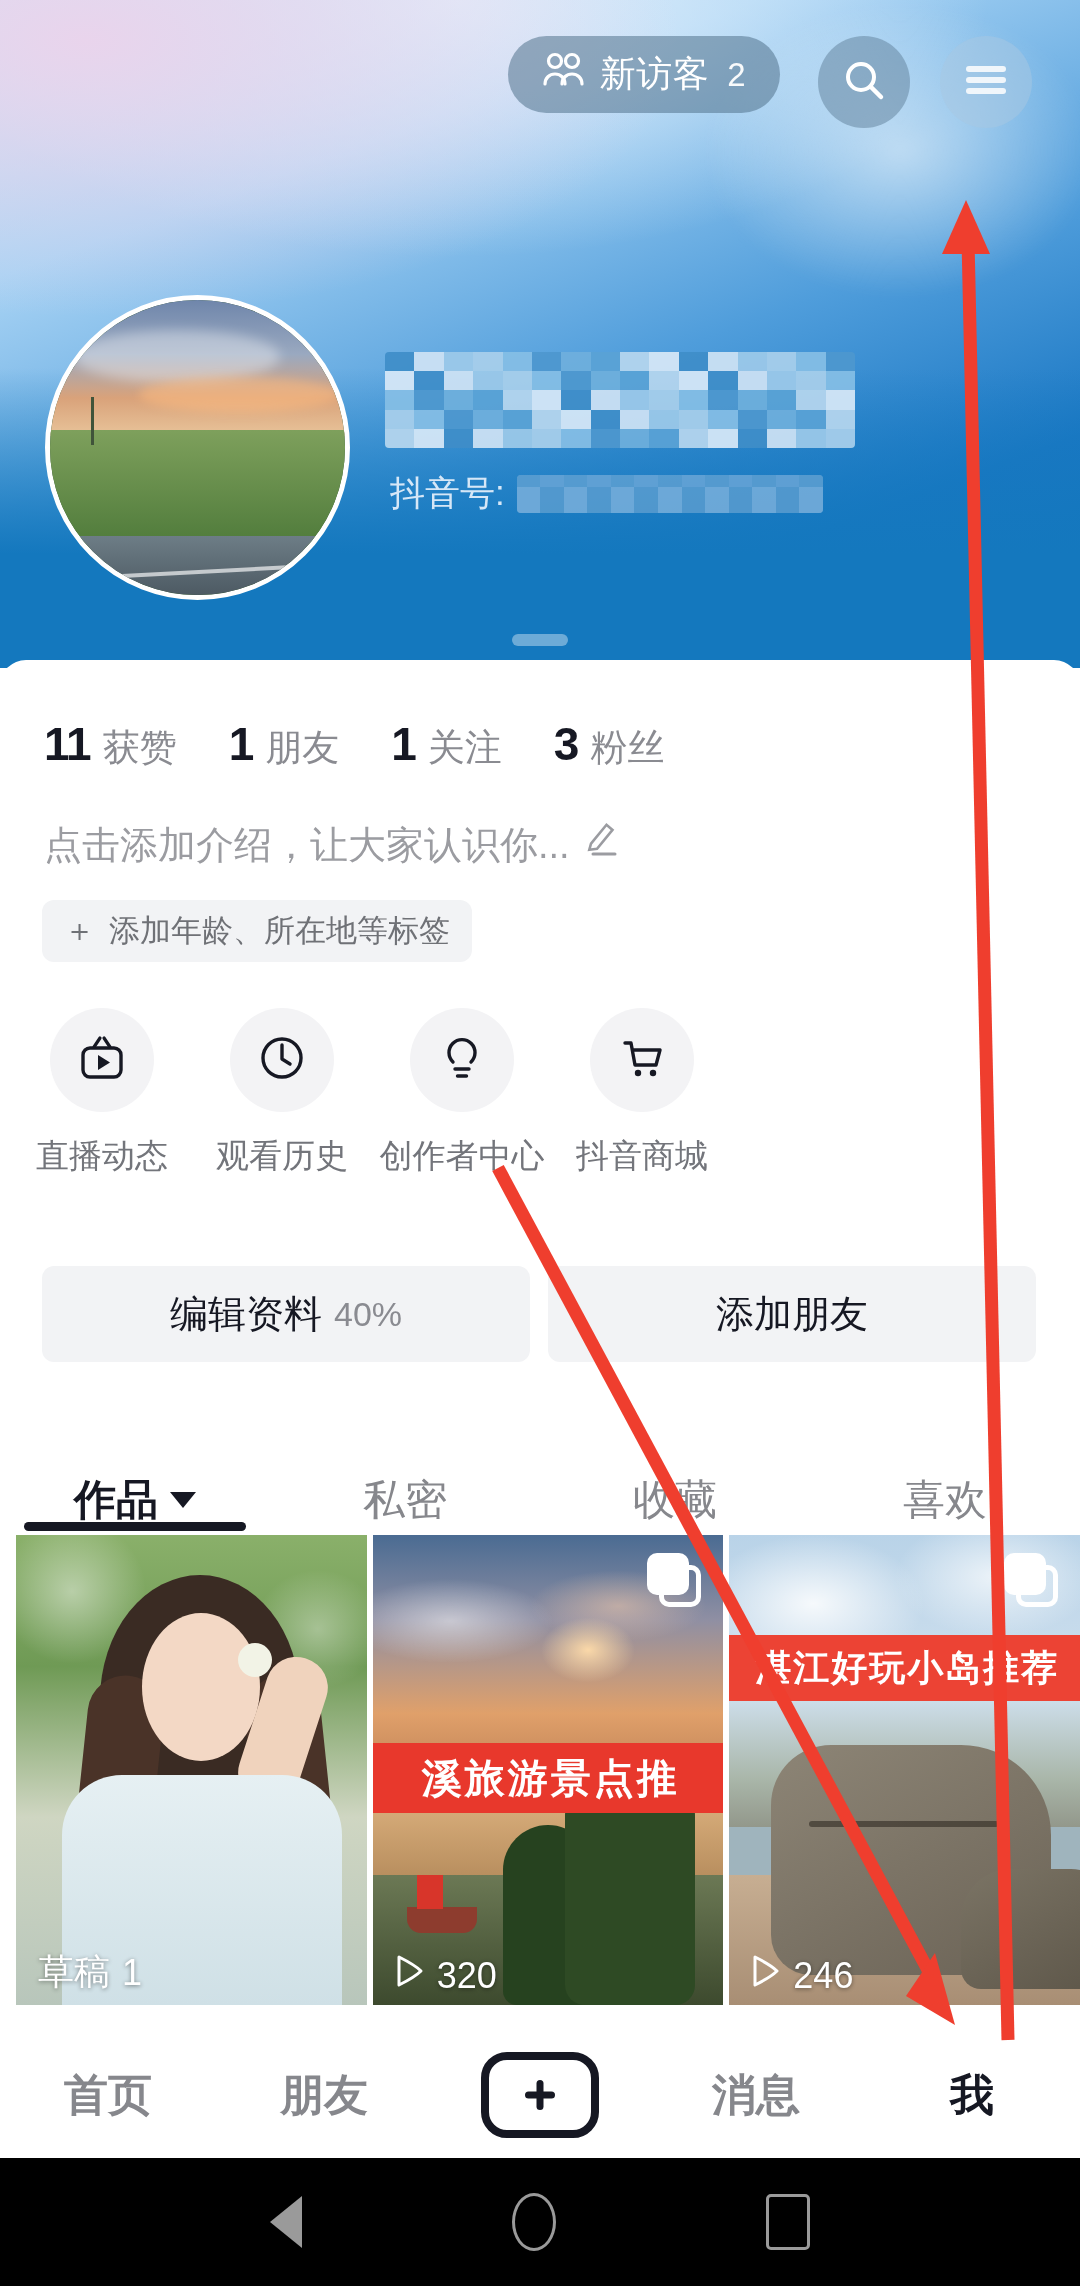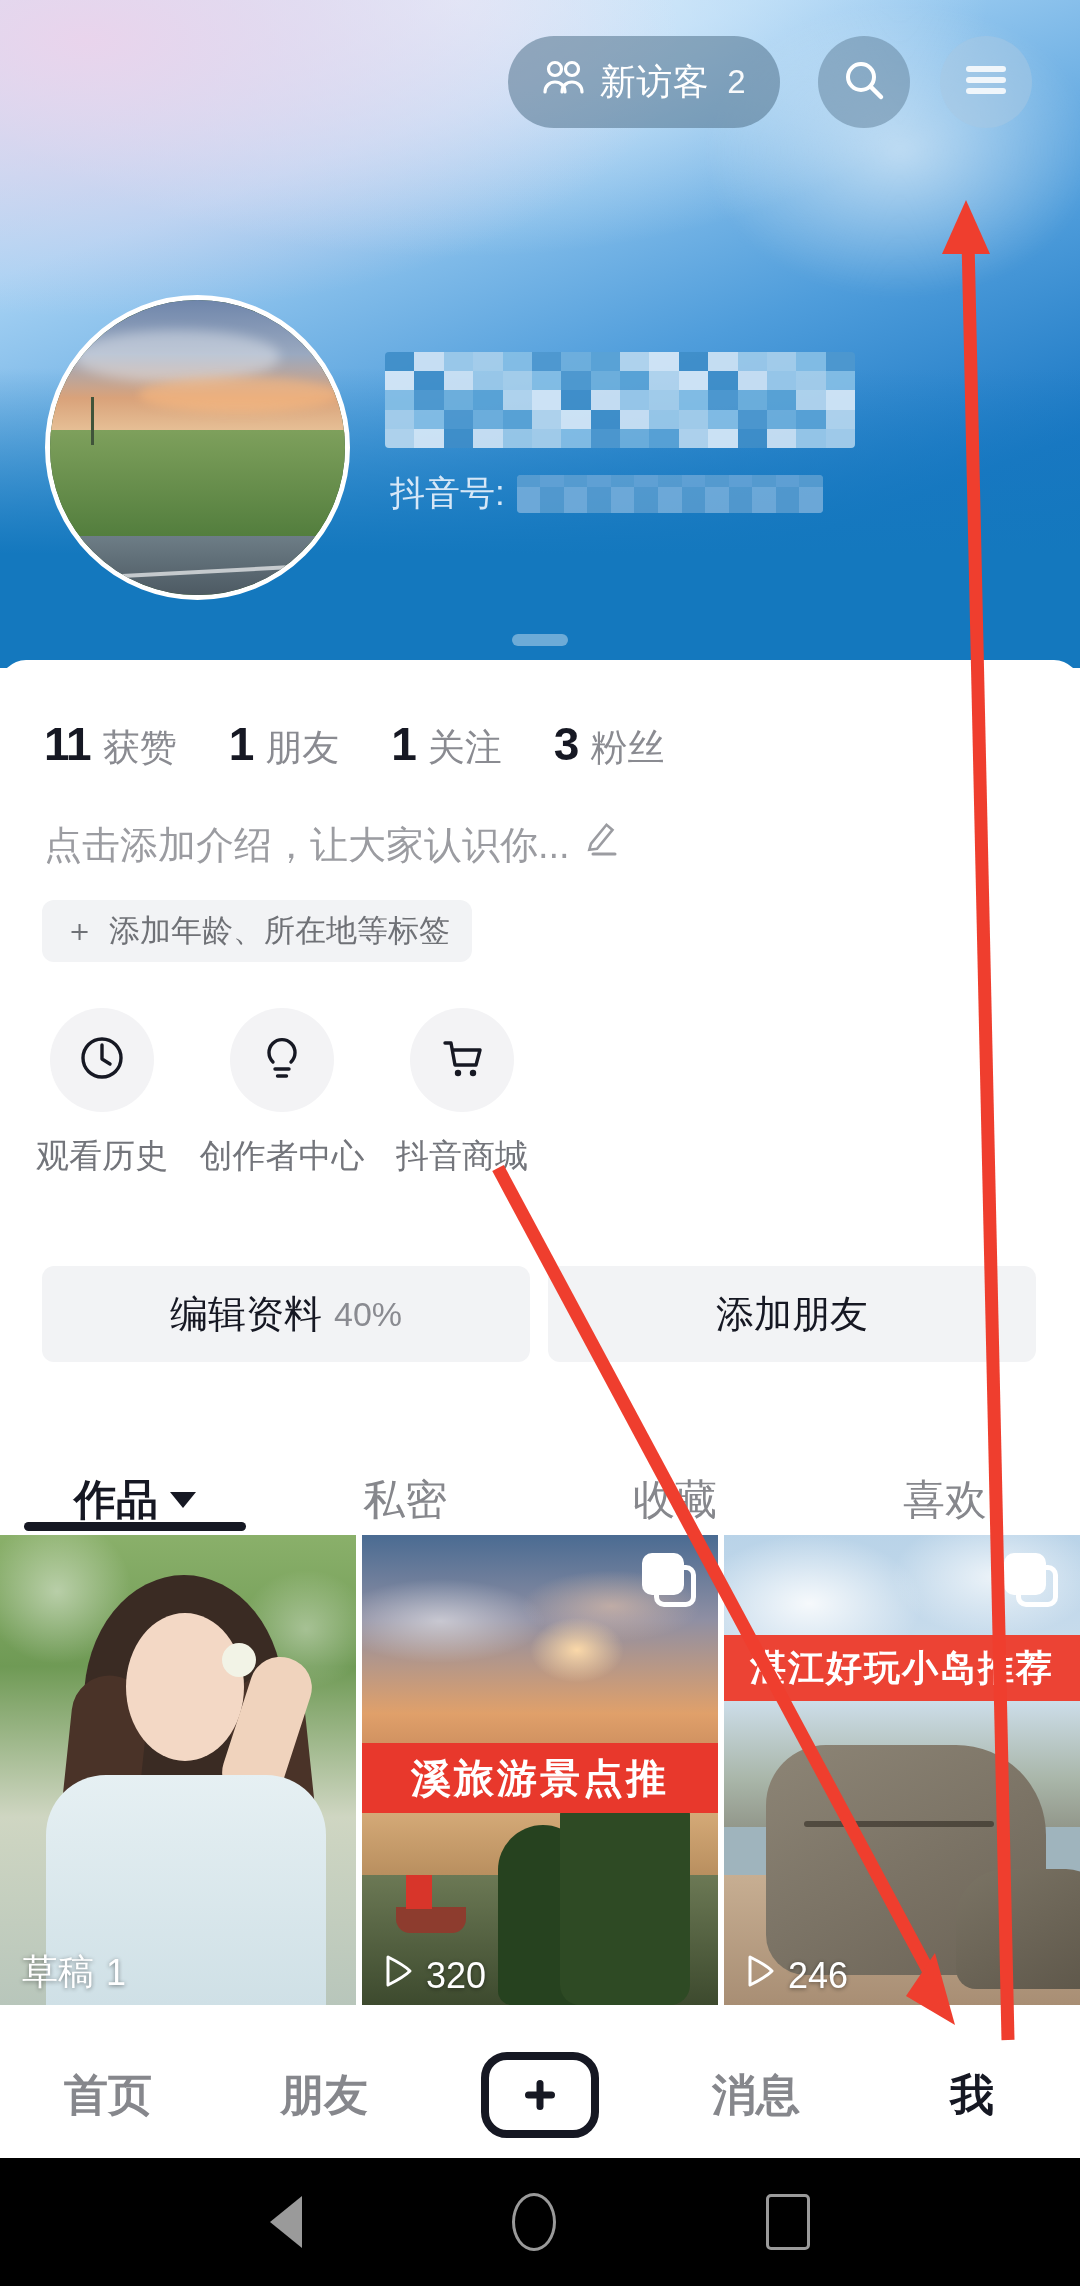--- a/index.html
+++ b/index.html
@@ -25,21 +25,21 @@
   }
   .cover-sheen{
     position:absolute;left:620px;top:-60px;width:560px;height:420px;
     background:radial-gradient(50% 50% at 50% 50%, rgba(255,255,255,.55) 0%, rgba(255,255,255,0) 70%);
     filter:blur(6px);
   }
 
   
   .topbar{position:absolute;left:0;top:36px;width:1080px;height:92px;z-index:6;}
   .visitors-pill{
-    position:absolute;right:300px;top:0;height:92px;border-radius:46px;
+    position:absolute;right:300px;top:0;height:77px;border-radius:46px;
     display:flex;align-items:center;gap:16px;padding:0 34px;
     background:rgba(82,114,140,.55);color:#fff;
     font-size:36px;letter-spacing:.5px;
   }
   .visitors-pill .cnt{font-size:33px;opacity:.95;margin-left:2px;}
   .round-btn{
     position:absolute;top:0;width:92px;height:92px;border-radius:50%;
     display:flex;align-items:center;justify-content:center;
     background:rgba(96,128,154,.5);
   }
@@ -139,21 +139,21 @@
   .cell .meta{
     position:absolute;left:22px;bottom:8px;display:flex;align-items:center;gap:12px;
     color:#fff;font-size:36px;text-shadow:0 1px 4px rgba(0,0,0,.45);
   }
   .stack-badge{position:absolute;right:22px;top:18px;width:54px;height:54px;}
   .stack-badge .b1{position:absolute;right:0;bottom:0;width:42px;height:42px;border-radius:10px;
     border:5px solid #fff;box-sizing:border-box;}
   .stack-badge .b2{position:absolute;left:0;top:0;width:42px;height:42px;border-radius:10px;background:#fff;}
 
   
-  .t1{background:linear-gradient(180deg,#8ab06a 0%,#6f9a55 28%,#cfd6c2 60%,#b8c6bb 100%);}
+  .t1{background:linear-gradient(180deg,#8ab06a 0%,#6f9a55 28%,#cfd6c2 60%,#b8c6bb 100%);margin-left:16px;}
   .t1 .bokeh{position:absolute;left:0;top:0;width:100%;height:100%;
     background:radial-gradient(30% 22% at 16% 12%, rgba(255,255,255,.45), rgba(255,255,255,0) 70%),
                radial-gradient(26% 18% at 86% 20%, rgba(255,255,255,.35), rgba(255,255,255,0) 70%);}
   .t1 .hair{position:absolute;left:84px;top:40px;width:200px;height:250px;border-radius:50% 50% 44% 44%;
     background:#3a2b23;}
   .t1 .face{position:absolute;left:126px;top:78px;width:118px;height:148px;border-radius:50%;background:#f3d8c5;}
   .t1 .hair2{position:absolute;left:62px;top:140px;width:76px;height:260px;border-radius:40px;background:#4a3328;transform:rotate(6deg);}
   .t1 .hair3{position:absolute;left:238px;top:140px;width:76px;height:250px;border-radius:40px;background:#4a3328;transform:rotate(-6deg);}
   .t1 .top{position:absolute;left:46px;bottom:0;width:280px;height:230px;border-radius:60px 60px 0 0;
     background:linear-gradient(180deg,#e6f0f3 0%,#cfe0e6 100%);}
@@ -436,20 +436,33 @@
       </span>
     </div>
 
     <div class="tagchip">
       <span>＋</span>
       <span>添加年龄、所在地等标签</span>
     </div>
 
     <div class="quick">
 
+      <div class="qa">
+        <div class="qa-circle">
+          <span>
+            <svg width="54" height="54" viewBox="0 0 54 54">
+              <rect x="8" y="17" width="38" height="29" rx="7" fill="none" stroke="#161823" stroke-width="3.4"></rect>
+              <path d="M19 16 L25 7" stroke="#161823" stroke-width="3.2" stroke-linecap="round" fill="none"></path>
+              <path d="M35 16 L29 7" stroke="#161823" stroke-width="3.2" stroke-linecap="round" fill="none"></path>
+              <path d="M23 24 L35 31.5 L23 39 Z" fill="#161823"></path>
+            </svg>
+          </span>
+        </div>
+        <div class="qa-label">直播动态</div>
+      </div>
 
       <div class="qa">
         <div class="qa-circle">
           <span>
             <svg width="54" height="54" viewBox="0 0 54 54">
               <circle cx="27" cy="27" r="19" fill="none" stroke="#161823" stroke-width="3.4"></circle>
               <path d="M27 14 V28 L35 33" fill="none" stroke="#161823" stroke-width="3.4" stroke-linecap="round" stroke-linejoin="round"></path>
             </svg>
           </span>
         </div>

